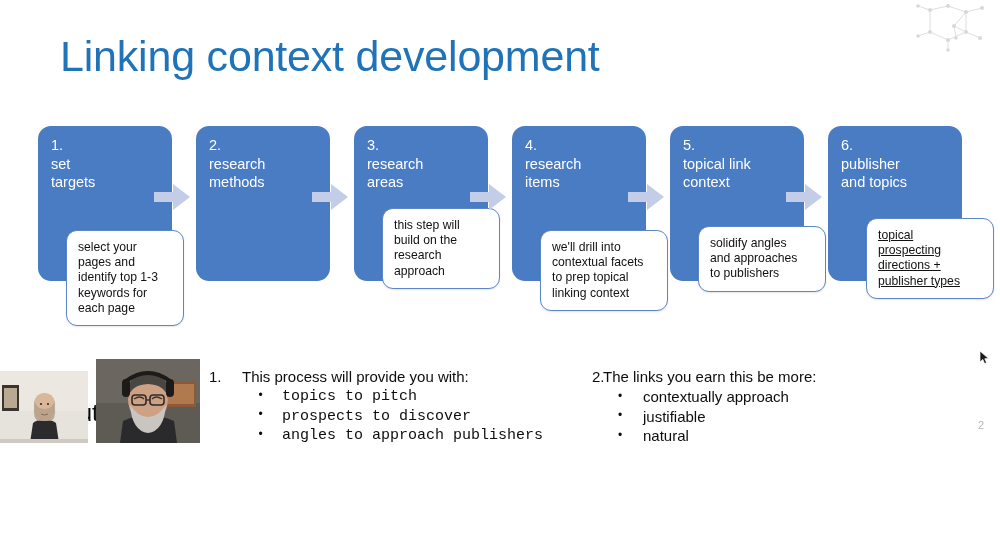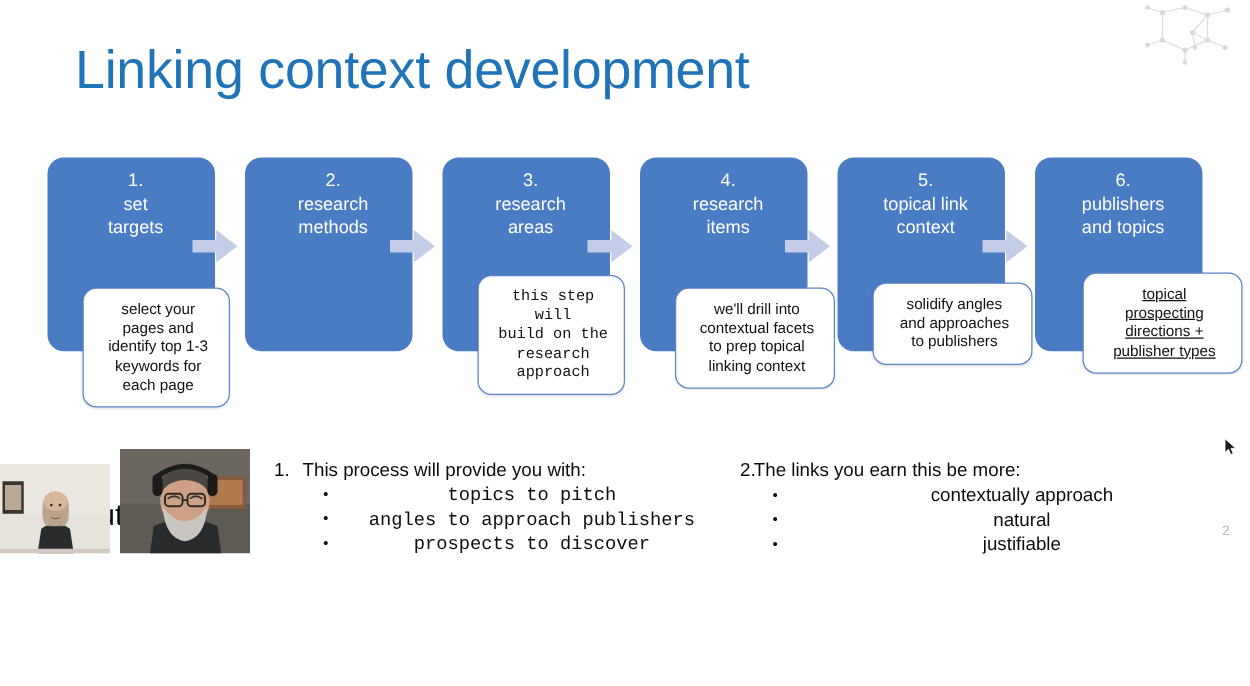--- a/index.html
+++ b/index.html
@@ -10,21 +10,20 @@
   }
   body {
     font-family: "Liberation Sans", sans-serif;
   }
   #slide {
     position: relative;
     width: 1000px;
     height: 443px;
     background: #ffffff;
     overflow: hidden;
-    text-align: center;
   }
 
   
   .logo-mark {
     position: absolute;
     top: 2px;
     right: 6px;
     width: 86px;
     height: 52px;
     opacity: 0.34;
@@ -262,21 +261,21 @@
       <path d="M1 10 H20 V2 L37 15 L20 28 V20 H1 Z" fill="#C3CDE8"></path>
     </svg>
 
     <div class="step" style="left:354px;">
       <div class="step-block"></div>
       <div class="step-head">
         <span class="step-num">3.</span>
         <span class="step-name">research
 areas</span>
       </div>
-      <div class="step-card" style="top:94px;font-family:Liberation Mono, monospace;">this step will
+      <div class="step-card" style="top:82px;">this step will
 build on the
 research
 approach</div>
     </div>
 
     <svg class="arrow" style="left:469px;" viewBox="0 0 38 30">
       <path d="M1 10 H20 V2 L37 15 L20 28 V20 H1 Z" fill="#C3CDE8"></path>
     </svg>
 
     <div class="step" style="left:512px;">
@@ -309,54 +308,54 @@
     </div>
 
     <svg class="arrow" style="left:785px;" viewBox="0 0 38 30">
       <path d="M1 10 H20 V2 L37 15 L20 28 V20 H1 Z" fill="#C3CDE8"></path>
     </svg>
 
     <div class="step" style="left:828px;">
       <div class="step-block"></div>
       <div class="step-head">
         <span class="step-num">6.</span>
-        <span class="step-name">publishers
+        <span class="step-name">publisher
 and topics</span>
       </div>
       <div class="step-card wide" style="left:38px; top:92px;text-decoration:underline;">topical
 prospecting
 directions +
 publisher types</div>
     </div>
 
   </div>
 
   <div class="outcomes-label">Outcomes:</div>
 
   <div class="outcome-col left">
     <div class="oc-head">
       <span class="oc-num">1.</span>
       <span class="oc-head-text">This process will provide you with:</span>
     </div>
     <ul class="oc-list">
       <li>topics to pitch</li>
+      <li>prospects to discover</li>
       <li>angles to approach publishers</li>
-      <li>prospects to discover</li>
     </ul>
   </div>
 
   <div class="outcome-col right">
     <div class="oc-head">
       <span class="oc-num">2.</span>
       <span class="oc-head-text">The links you earn this be more:</span>
     </div>
     <ul class="oc-list">
       <li>contextually approach</li>
+      <li>justifiable</li>
       <li>natural</li>
-      <li>justifiable</li>
     </ul>
   </div>
 
   <div class="cam cam-a">
     <svg class="cam-inner" viewBox="0 0 88 72" preserveAspectRatio="none">
       <rect x="0" y="0" width="88" height="72" fill="#e6e2dc"></rect>
       <rect x="0" y="0" width="88" height="40" fill="#ece8e1"></rect>
       <rect x="2" y="14" width="17" height="26" fill="#3a3430"></rect>
       <rect x="4" y="17" width="13" height="20" fill="#b9a892"></rect>
       <path d="M30 72 L33 52 Q44 44 56 52 L59 72 Z" fill="#2b2b2e"></path>

